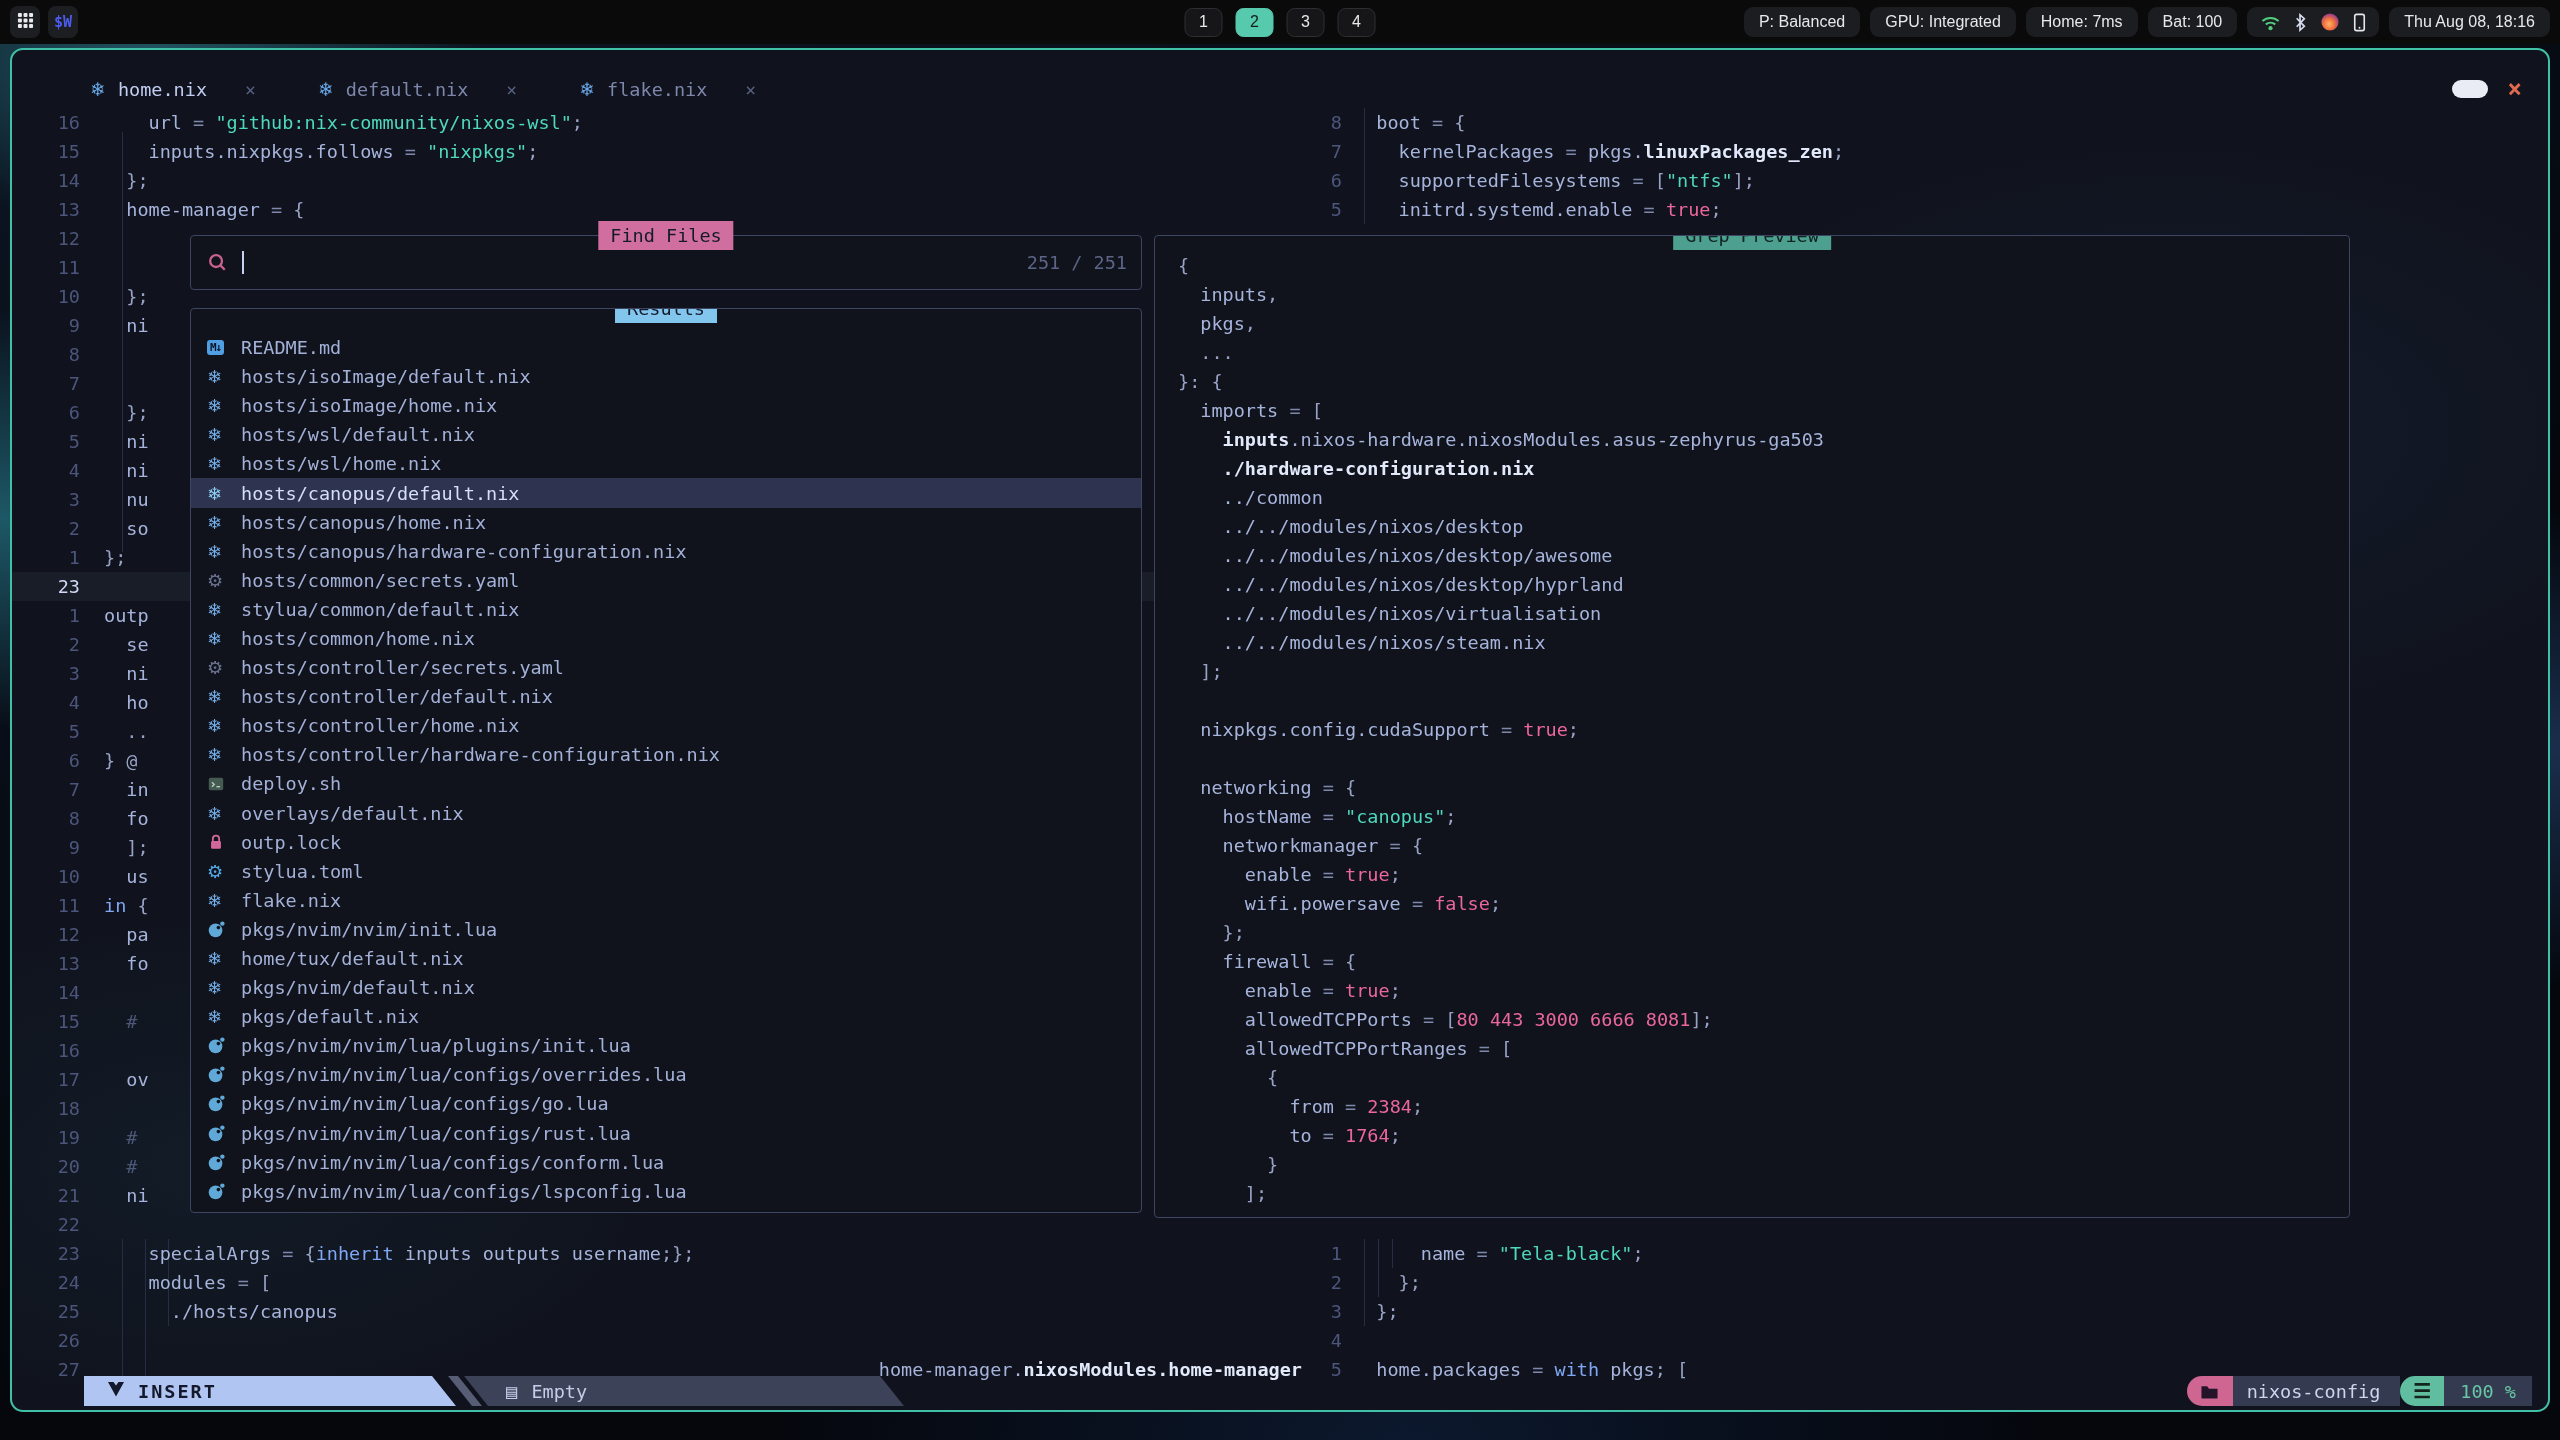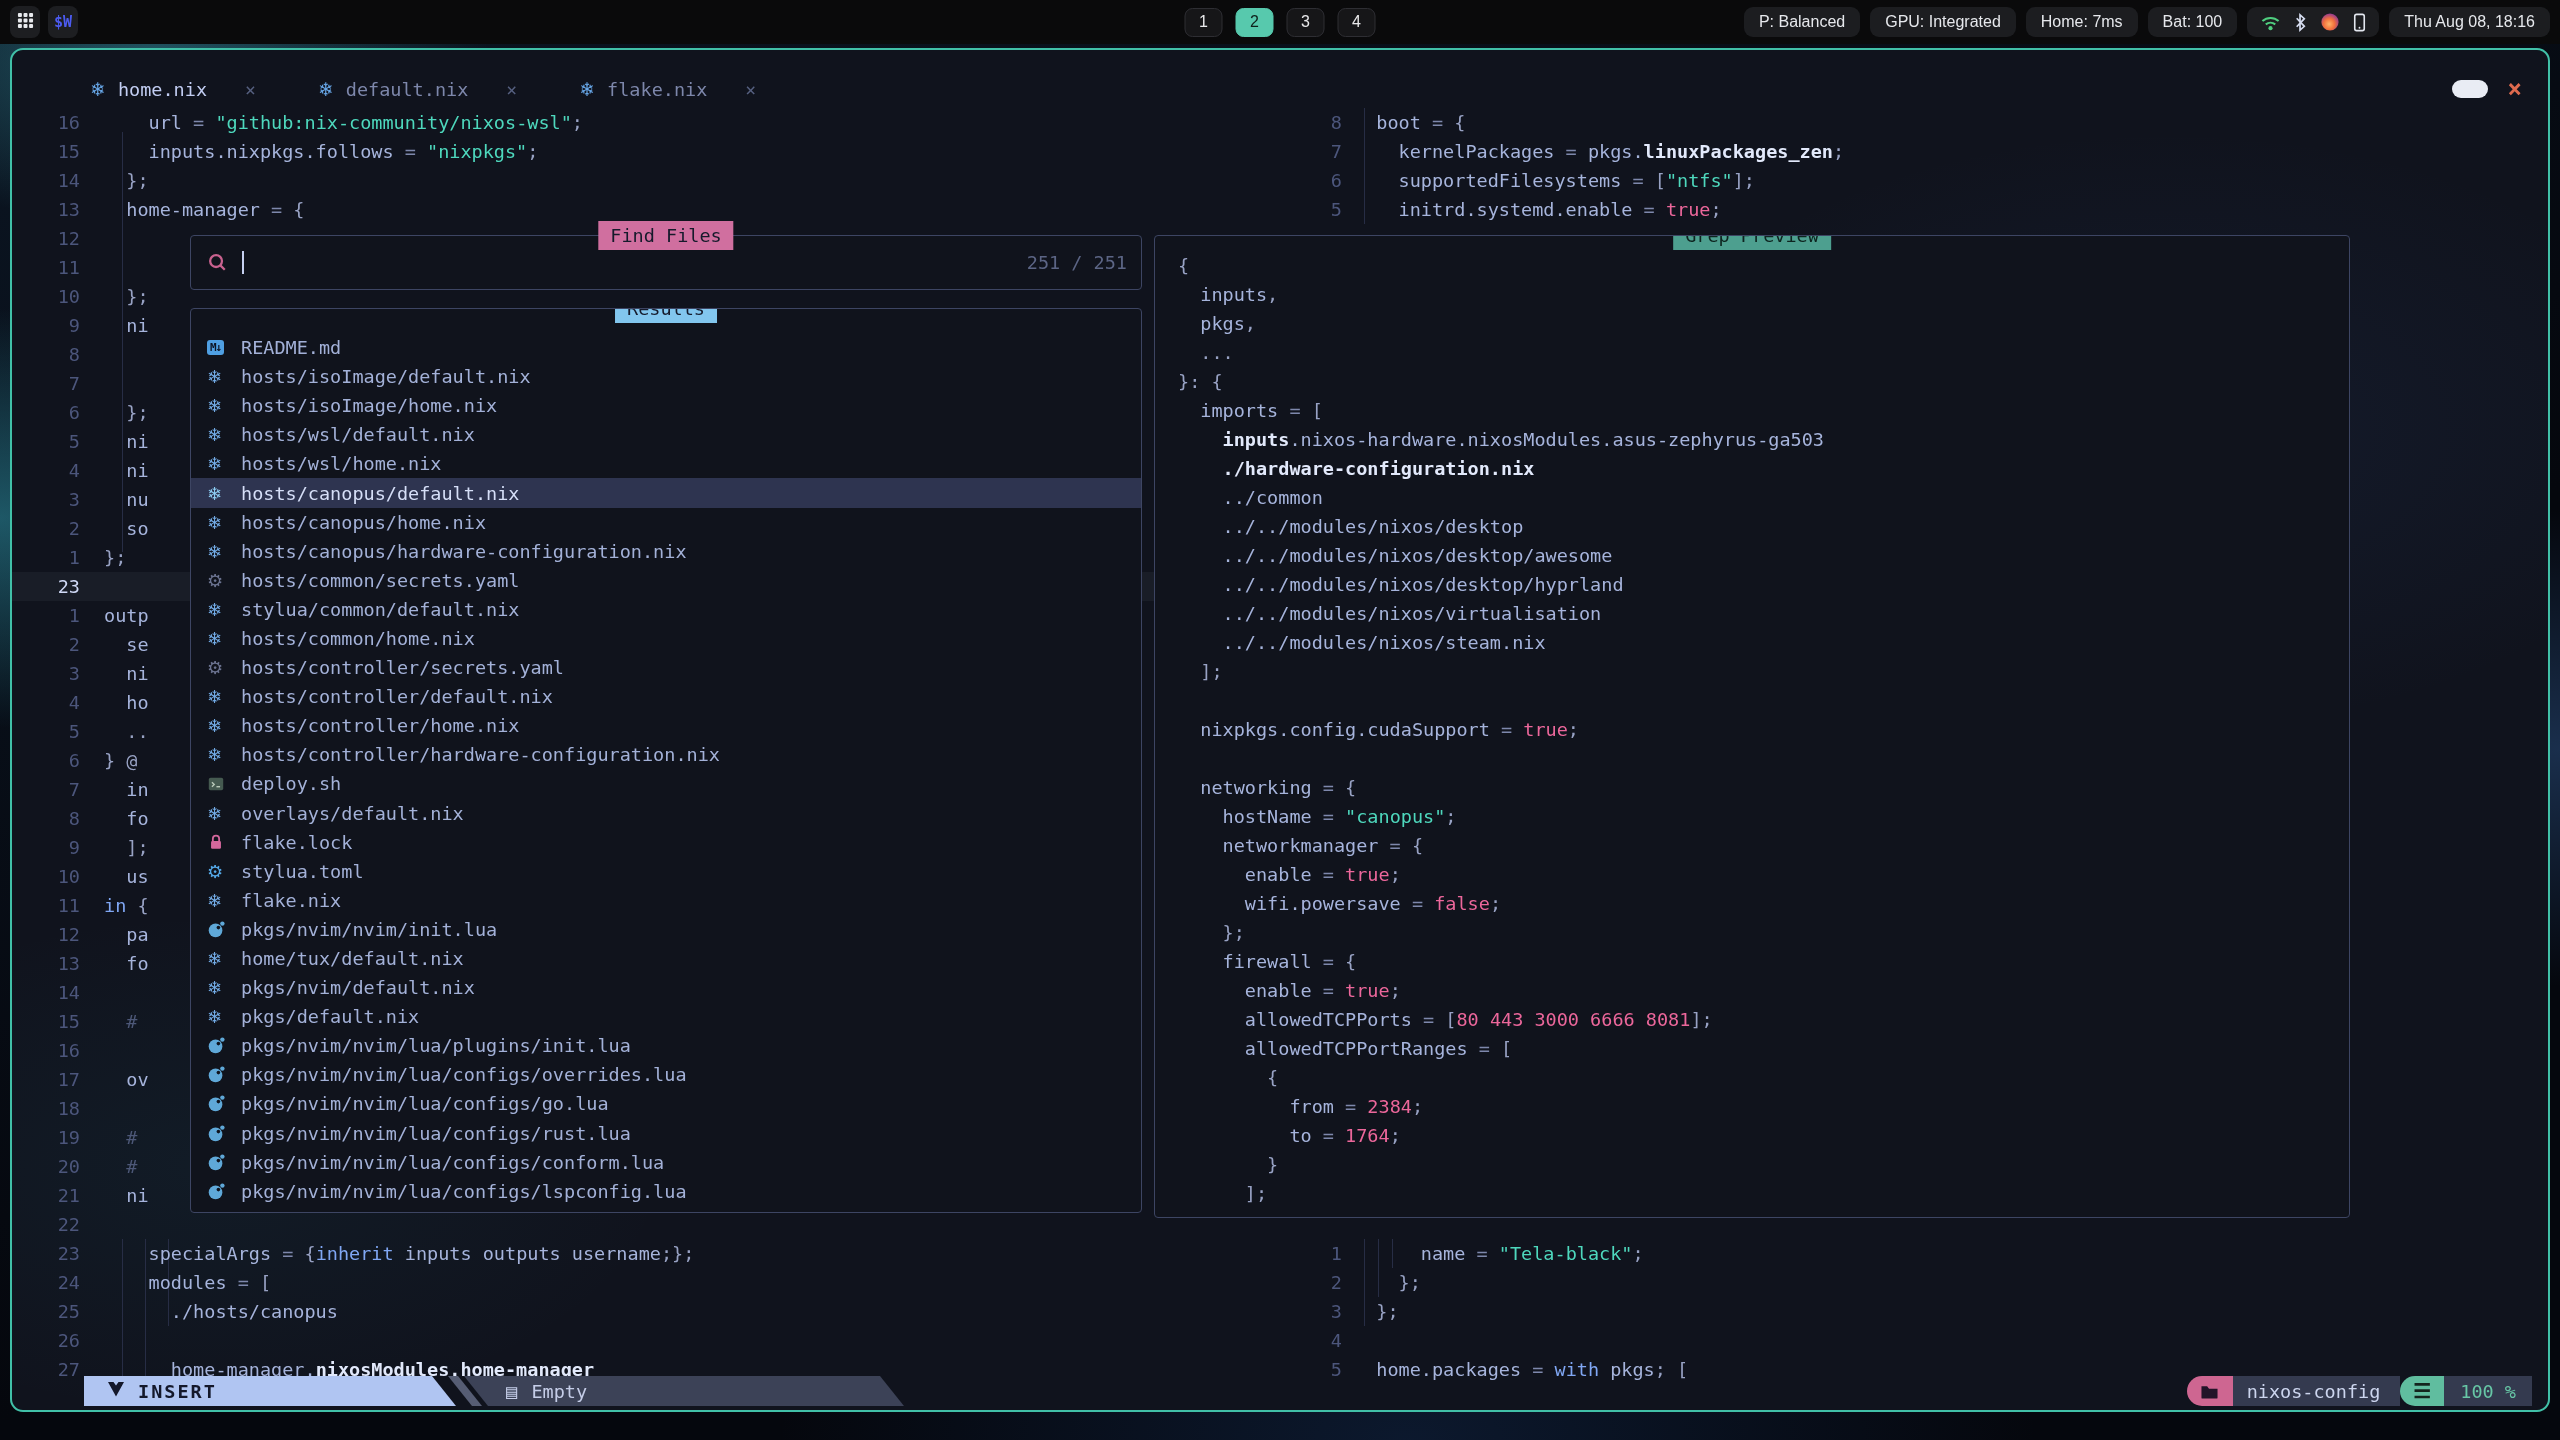--- a/index.html
+++ b/index.html
@@ -250,21 +250,21 @@
         <div class="crow" style="top: 957px; left: 0px; width: 1290px;"><span class="num" style="width: 68px;">17</span><span class="ctext" style="margin-left: 24px;"><span class="tk-id">  ov</span></span></div>
         <div class="crow" style="top: 986px; left: 0px; width: 1290px;"><span class="num" style="width: 68px;">18</span><span class="ctext" style="margin-left: 24px;"></span></div>
         <div class="crow" style="top: 1015px; left: 0px; width: 1290px;"><span class="num" style="width: 68px;">19</span><span class="ctext" style="margin-left: 24px;"><span class="tk-cm">  #</span></span></div>
         <div class="crow" style="top: 1044px; left: 0px; width: 1290px;"><span class="num" style="width: 68px;">20</span><span class="ctext" style="margin-left: 24px;"><span class="tk-cm">  #</span></span></div>
         <div class="crow" style="top: 1073px; left: 0px; width: 1290px;"><span class="num" style="width: 68px;">21</span><span class="ctext" style="margin-left: 24px;"><span class="tk-id">  ni</span></span></div>
         <div class="crow" style="top: 1102px; left: 0px; width: 1290px;"><span class="num" style="width: 68px;">22</span><span class="ctext" style="margin-left: 24px;"></span></div>
         <div class="crow" style="top: 1131px; left: 0px; width: 1290px;"><span class="num" style="width: 68px;">23</span><span class="ctext" style="margin-left: 24px;"><span class="tk-id">    specialArgs</span><span class="tk-op"> = </span><span class="tk-pn">{</span><span class="tk-kw">inherit</span><span class="tk-id"> inputs outputs username</span><span class="tk-pn">;};</span></span></div>
         <div class="crow" style="top: 1160px; left: 0px; width: 1290px;"><span class="num" style="width: 68px;">24</span><span class="ctext" style="margin-left: 24px;"><span class="tk-id">    modules</span><span class="tk-op"> = </span><span class="tk-pn">[</span></span></div>
         <div class="crow" style="top: 1189px; left: 0px; width: 1290px;"><span class="num" style="width: 68px;">25</span><span class="ctext" style="margin-left: 24px;"><span class="tk-id">      ./hosts/canopus</span></span></div>
         <div class="crow" style="top: 1218px; left: 0px; width: 1290px;"><span class="num" style="width: 68px;">26</span><span class="ctext" style="margin-left: 24px;"></span></div>
-        <div class="crow" style="top: 1247px; left: 0px; width: 1290px;"><span class="num" style="width: 68px;">27</span><span class="ctext" style="margin-left: 24px;"><span class="tk-id">      home-manager.</span><span class="tk-b">nixosModules.home-manager</span></span></div>
+        <div class="crow" style="top: 1247px; left: 0px; width: 1290px; justify-content: space-between;"><span class="num" style="width: 68px;">27</span><span class="ctext" style="margin-left: 24px;"><span class="tk-id">      home-manager.</span><span class="tk-b">nixosModules.home-manager</span></span></div>
       </div>
     <div id="right-pane">
         <div class="crow" style="top: 0px; left: 1290px; width: 1240px;"><span class="num" style="width: 40px;">8</span><span class="ctext" style="margin-left: 12px;"><span class="tk-id">  boot</span><span class="tk-op"> = </span><span class="tk-pn">{</span></span></div>
         <div class="crow" style="top: 29px; left: 1290px; width: 1240px;"><span class="num" style="width: 40px;">7</span><span class="ctext" style="margin-left: 12px;"><span class="tk-id">    kernelPackages</span><span class="tk-op"> = </span><span class="tk-id">pkgs.</span><span class="tk-b">linuxPackages_zen</span><span class="tk-pn">;</span></span></div>
         <div class="crow" style="top: 58px; left: 1290px; width: 1240px;"><span class="num" style="width: 40px;">6</span><span class="ctext" style="margin-left: 12px;"><span class="tk-id">    supportedFilesystems</span><span class="tk-op"> = </span><span class="tk-pn">[</span><span class="tk-str">"ntfs"</span><span class="tk-pn">];</span></span></div>
         <div class="crow" style="top: 87px; left: 1290px; width: 1240px;"><span class="num" style="width: 40px;">5</span><span class="ctext" style="margin-left: 12px;"><span class="tk-id">    initrd.systemd.enable</span><span class="tk-op"> = </span><span class="tk-num">true</span><span class="tk-pn">;</span></span></div>
         <div class="crow" style="top: 1131px; left: 1290px; width: 1240px;"><span class="num" style="width: 40px;">1</span><span class="ctext" style="margin-left: 12px;"><span class="tk-id">      name</span><span class="tk-op"> = </span><span class="tk-str">"Tela-black"</span><span class="tk-pn">;</span></span></div>
         <div class="crow" style="top: 1160px; left: 1290px; width: 1240px;"><span class="num" style="width: 40px;">2</span><span class="ctext" style="margin-left: 12px;"><span class="tk-pn">    };</span></span></div>
         <div class="crow" style="top: 1189px; left: 1290px; width: 1240px;"><span class="num" style="width: 40px;">3</span><span class="ctext" style="margin-left: 12px;"><span class="tk-pn">  };</span></span></div>
         <div class="crow" style="top: 1218px; left: 1290px; width: 1240px;"><span class="num" style="width: 40px;">4</span><span class="ctext" style="margin-left: 12px;"></span></div>
@@ -393,21 +393,21 @@
           </span>
           <span>overlays/default.nix</span>
         </div>
         <div class="rrow">
           <span class="fic">
             <svg width="18" height="18" viewBox="0 0 20 20">
               <path d="M6.5 9V6.5a3.5 3.5 0 0 1 7 0V9" fill="none" stroke="#d3679c" stroke-width="2"></path>
               <rect x="4.5" y="9" width="11" height="8.5" rx="1.5" fill="#d3679c"></rect>
             </svg>
           </span>
-          <span>flake.lock</span>
+          <span>outp.lock</span>
         </div>
         <div class="rrow">
           <span class="fic">
             <span class="ic-gear-blue">⚙</span>
           </span>
           <span>stylua.toml</span>
         </div>
         <div class="rrow">
           <span class="fic">
             <span class="ic-nix">❄</span>

